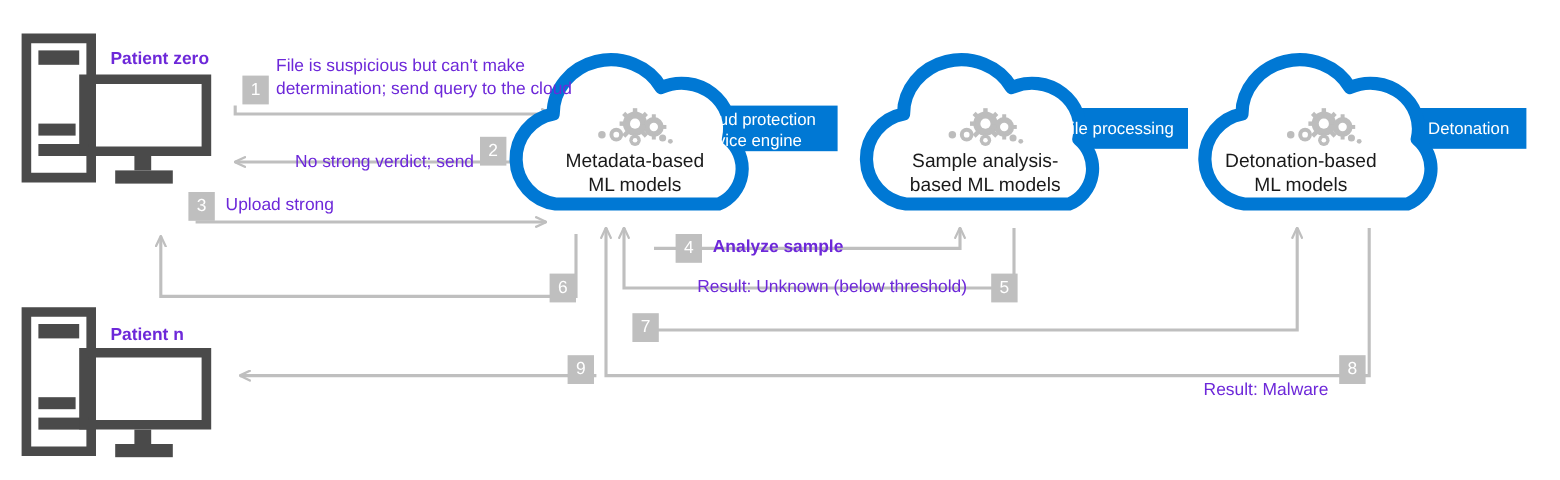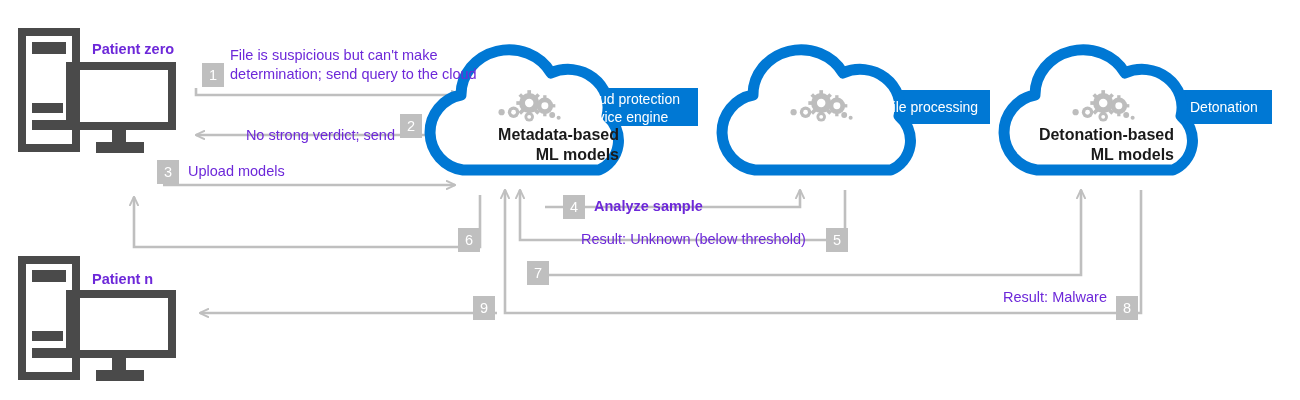--- a/index.html
+++ b/index.html
@@ -17,21 +17,21 @@
   .lbl{
     position:absolute;
     color:#6d28d9;
     font-size:14.5px;
     line-height:19px;
     white-space:nowrap;
     font-family:"Liberation Sans", sans-serif;
   }
   .lbl.b{font-weight:bold;font-size:14.5px;}
   .lbl.cloudtxt{
-    text-align:right;font-size:16px;line-height:20px;color:#1a1a1a;white-space:normal;font-weight:bold;
+    text-align:center;font-size:16px;line-height:20px;color:#1a1a1a;white-space:normal;
   }
   .lbl.banner{
     color:#ffffff;font-size:14px;line-height:18px;white-space:normal;
   }
   .stepnum{
     position:absolute;
     color:#ffffff;
     font-size:14.5px;
     line-height:24px;
     text-align:center;
@@ -263,20 +263,24 @@
     </g>
   </svg>
 
   <div class="lbl b" style="left:92px;top:40px;">Patient zero</div>
   <div class="lbl b" style="left:92px;top:270px;">Patient n</div>
 
   <div class="lbl cloudtxt" style="left:439px;top:125px;width:180px;">
     <span>Metadata-based</span><br>
     <span>ML models</span>
   </div>
+  <div class="lbl cloudtxt" style="left:731px;top:125px;width:180px;">
+    <span>Sample analysis-</span><br>
+    <span>based ML models</span>
+  </div>
   <div class="lbl cloudtxt" style="left:994px;top:125px;width:180px;">
     <span>Detonation-based</span><br>
     <span>ML models</span>
   </div>
 
   <div class="lbl banner" style="left:578px;top:90px;width:118px;">
     <span>Cloud protection</span><br>
     <span>service engine</span>
   </div>
   <div class="lbl banner" style="left:884px;top:98px;width:130px;">File processing</div>
@@ -287,30 +291,30 @@
     <span>File is suspicious but can't make</span><br>
     <span>determination; send query to the cloud</span>
   </div>
 
   <span class="stepnum" style="left:400px;top:114px;">2</span>
   <div class="lbl" style="left:205px;top:98px;width:190px;text-align:right;white-space:nowrap;margin-top:28px;">
     <span>No strong verdict; send</span><br>
   </div>
 
   <span class="stepnum" style="left:157px;top:160px;">3</span>
-  <div class="lbl" style="left:188px;top:162px;">Upload models</div>
+  <div class="lbl" style="left:188px;top:162px;">Upload strong</div>
 
   <span class="stepnum" style="left:563px;top:195px;">4</span>
   <div class="lbl" style="left:594px;top:197px;font-weight:bold;">Analyze sample</div>
 
   <span class="stepnum" style="left:826px;top:228px;">5</span>
   <div class="lbl" style="left:581px;top:230px;">Result: Unknown (below threshold)</div>
 
   <span class="stepnum" style="left:458px;top:228px;">6</span>
 
   <span class="stepnum" style="left:527px;top:261px;">7</span>
 
   <span class="stepnum" style="left:1116px;top:296px;">8</span>
-  <div class="lbl" style="left:1003px;top:288px;">Result: Malware</div>
+  <div class="lbl" style="left:1003px;top:316px;">Result: Malware</div>
 
   <span class="stepnum" style="left:473px;top:296px;">9</span>
 
 </div>
 
 </body></html>

